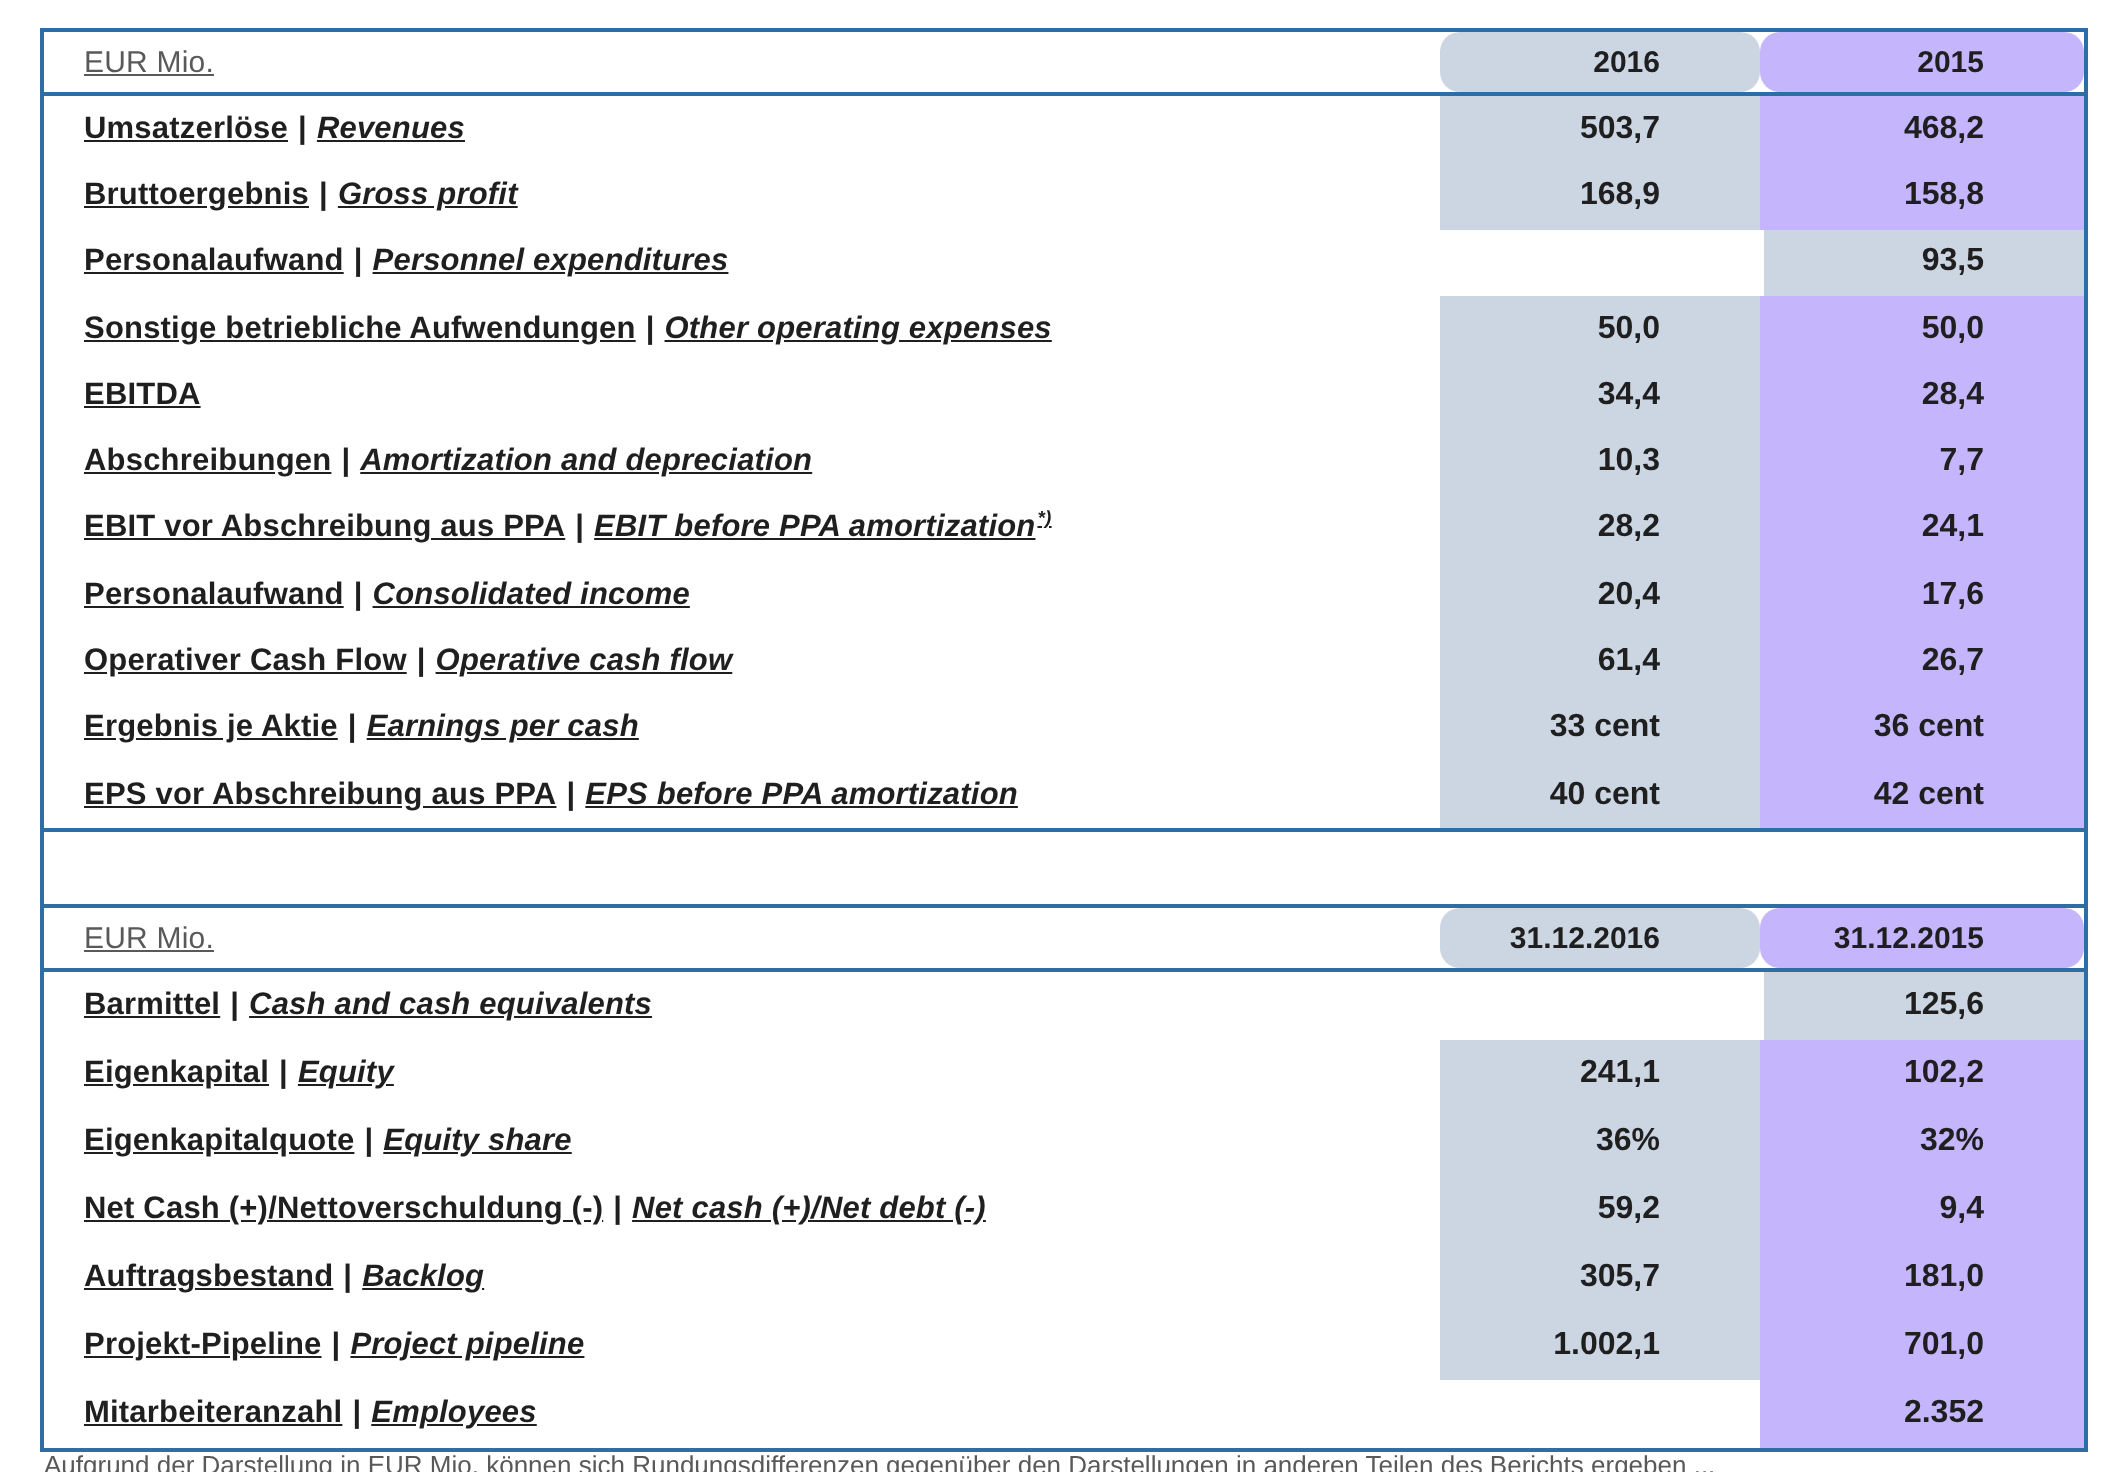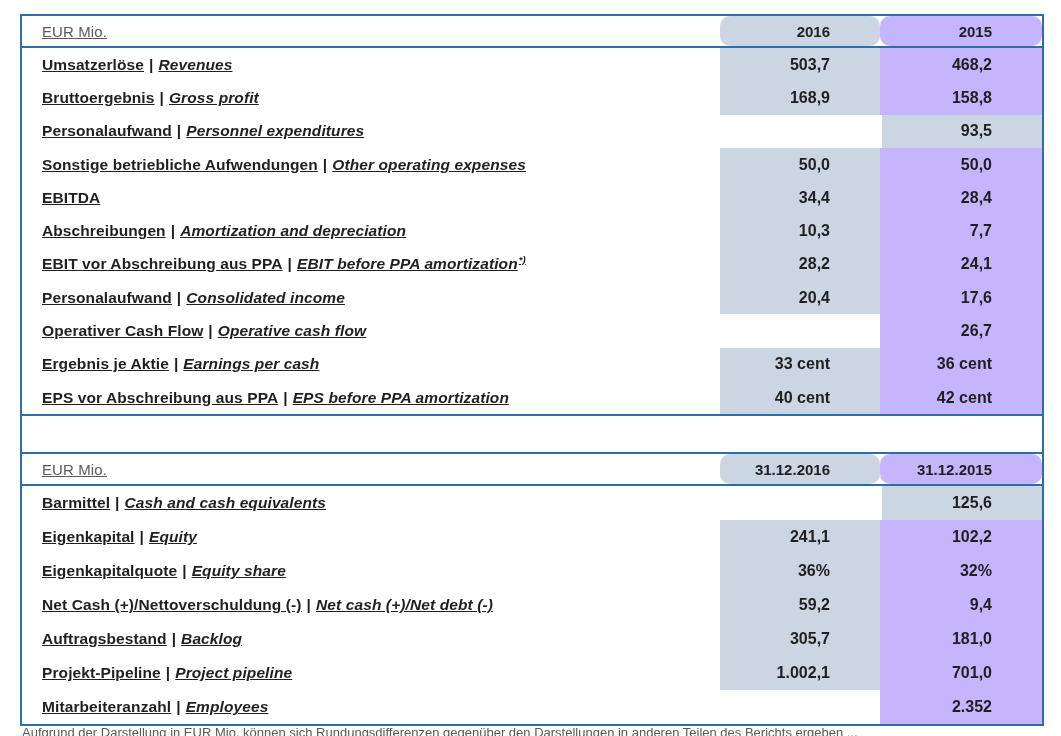--- a/index.html
+++ b/index.html
@@ -177,20 +177,21 @@
       </div>
     <div class="cell v1">20,4</div>
     <div class="cell v2">17,6</div>
   </div>
   <div class="row">
     <div class="cell label">
         <span class="de">Operativer Cash Flow</span>
         <span class="sep">|</span>
         <span class="en">Operative cash flow</span>
       </div>
+    <div class="cell v1">61,4</div>
     <div class="cell v2">26,7</div>
   </div>
   <div class="row">
     <div class="cell label">
         <span class="de">Ergebnis je Aktie</span>
         <span class="sep">|</span>
         <span class="en">Earnings per cash</span>
       </div>
     <div class="cell v1">33 cent</div>
     <div class="cell v2">36 cent</div>

